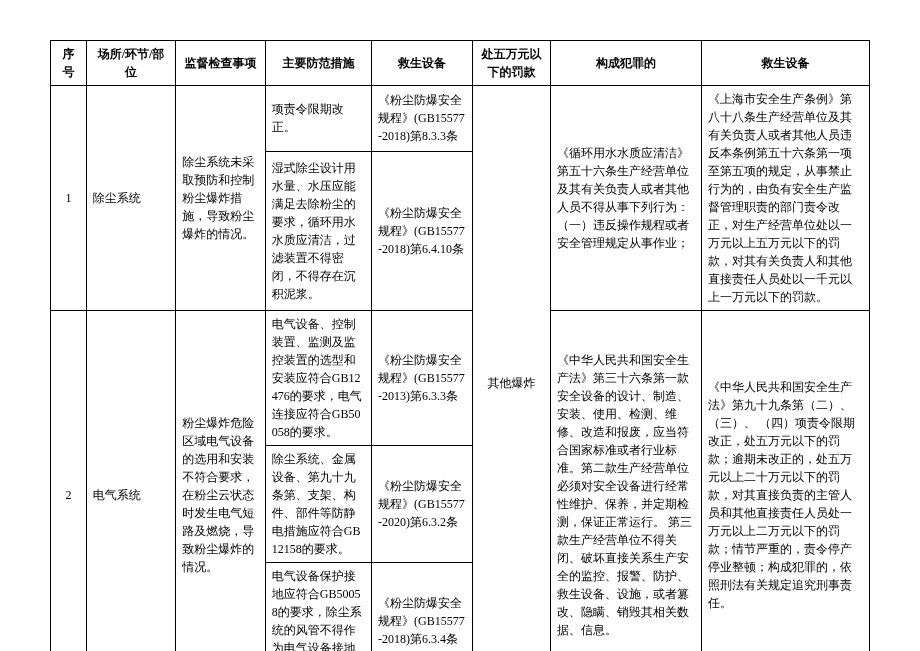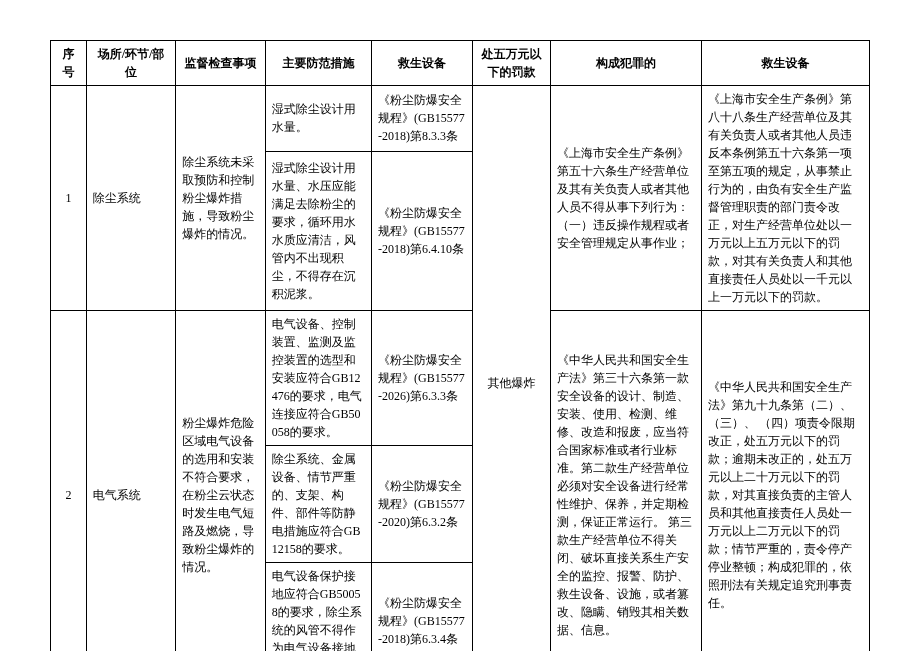--- a/index.html
+++ b/index.html
@@ -66,46 +66,46 @@
       <th>构成犯罪的</th>
       <th>救生设备</th>
     </tr>
   </thead>
   <tbody>
 
     <tr>
       <td rowspan="2" class="center">1</td>
       <td rowspan="2">除尘系统</td>
       <td rowspan="2">除尘系统未采取预防和控制粉尘爆炸措施，导致粉尘爆炸的情况。</td>
-      <td>湿式除尘设计用水量。</td>
+      <td>项责令限期改正。</td>
       <td>《粉尘防爆安全规程》(GB15577-2018)第8.3.3条</td>
       <td rowspan="5" class="center">其他爆炸</td>
-      <td rowspan="2">《上海市安全生产条例》第五十六条生产经营单位及其有关负责人或者其他人员不得从事下列行为：（一）违反操作规程或者安全管理规定从事作业；</td>
+      <td rowspan="2">《循环用水水质应清洁》第五十六条生产经营单位及其有关负责人或者其他人员不得从事下列行为：（一）违反操作规程或者安全管理规定从事作业；</td>
       <td rowspan="2">《上海市安全生产条例》第八十八条生产经营单位及其有关负责人或者其他人员违反本条例第五十六条第一项至第五项的规定，从事禁止行为的，由负有安全生产监督管理职责的部门责令改正，对生产经营单位处以一万元以上五万元以下的罚款，对其有关负责人和其他直接责任人员处以一千元以上一万元以下的罚款。</td>
     </tr>
 
     <tr>
-      <td>湿式除尘设计用水量、水压应能满足去除粉尘的要求，循环用水水质应清洁，风管内不出现积尘，不得存在沉积泥浆。</td>
+      <td>湿式除尘设计用水量、水压应能满足去除粉尘的要求，循环用水水质应清洁，过滤装置不得密闭，不得存在沉积泥浆。</td>
       <td>《粉尘防爆安全规程》(GB15577-2018)第6.4.10条</td>
     </tr>
 
     <tr>
       <td rowspan="3" class="center">2</td>
       <td rowspan="3">电气系统</td>
       <td rowspan="3">粉尘爆炸危险区域电气设备的选用和安装不符合要求，在粉尘云状态时发生电气短路及燃烧，导致粉尘爆炸的情况。</td>
       <td>电气设备、控制装置、监测及监控装置的选型和安装应符合GB12476的要求，电气连接应符合GB50058的要求。</td>
-      <td>《粉尘防爆安全规程》(GB15577-2026)第6.3.3条</td>
+      <td>《粉尘防爆安全规程》(GB15577-2013)第6.3.3条</td>
       <td rowspan="3">《中华人民共和国安全生产法》第三十六条第一款安全设备的设计、制造、安装、使用、检测、维修、改造和报废，应当符合国家标准或者行业标准。第二款生产经营单位必须对安全设备进行经常性维护、保养，并定期检测，保证正常运行。
 第三款生产经营单位不得关闭、破坏直接关系生产安全的监控、报警、防护、救生设备、设施，或者篡改、隐瞒、销毁其相关数据、信息。</td>
       <td rowspan="3">《中华人民共和国安全生产法》第九十九条第（二）、（三）、
 （四）项责令限期改正，处五万元以下的罚款；逾期未改正的，处五万元以上二十万元以下的罚款，对其直接负责的主管人员和其他直接责任人员处一万元以上二万元以下的罚款；情节严重的，责令停产停业整顿；构成犯罪的，依照刑法有关规定追究刑事责任。</td>
     </tr>
 
     <tr>
-      <td>除尘系统、金属设备、情节严重的、支架、构件、部件等防静电措施应符合GB12158的要求。</td>
+      <td>除尘系统、金属设备、第九十九条第、支架、构件、部件等防静电措施应符合GB12158的要求。</td>
       <td>《粉尘防爆安全规程》(GB15577-2020)第6.3.2条</td>
     </tr>
 
     <tr>
       <td>电气设备保护接地应符合GB50058的要求，除尘系统的风管不得作为电气设备接地导体。</td>
       <td>《粉尘防爆安全规程》(GB15577-2018)第6.3.4条</td>
     </tr>
   </tbody>
 </table>
 

